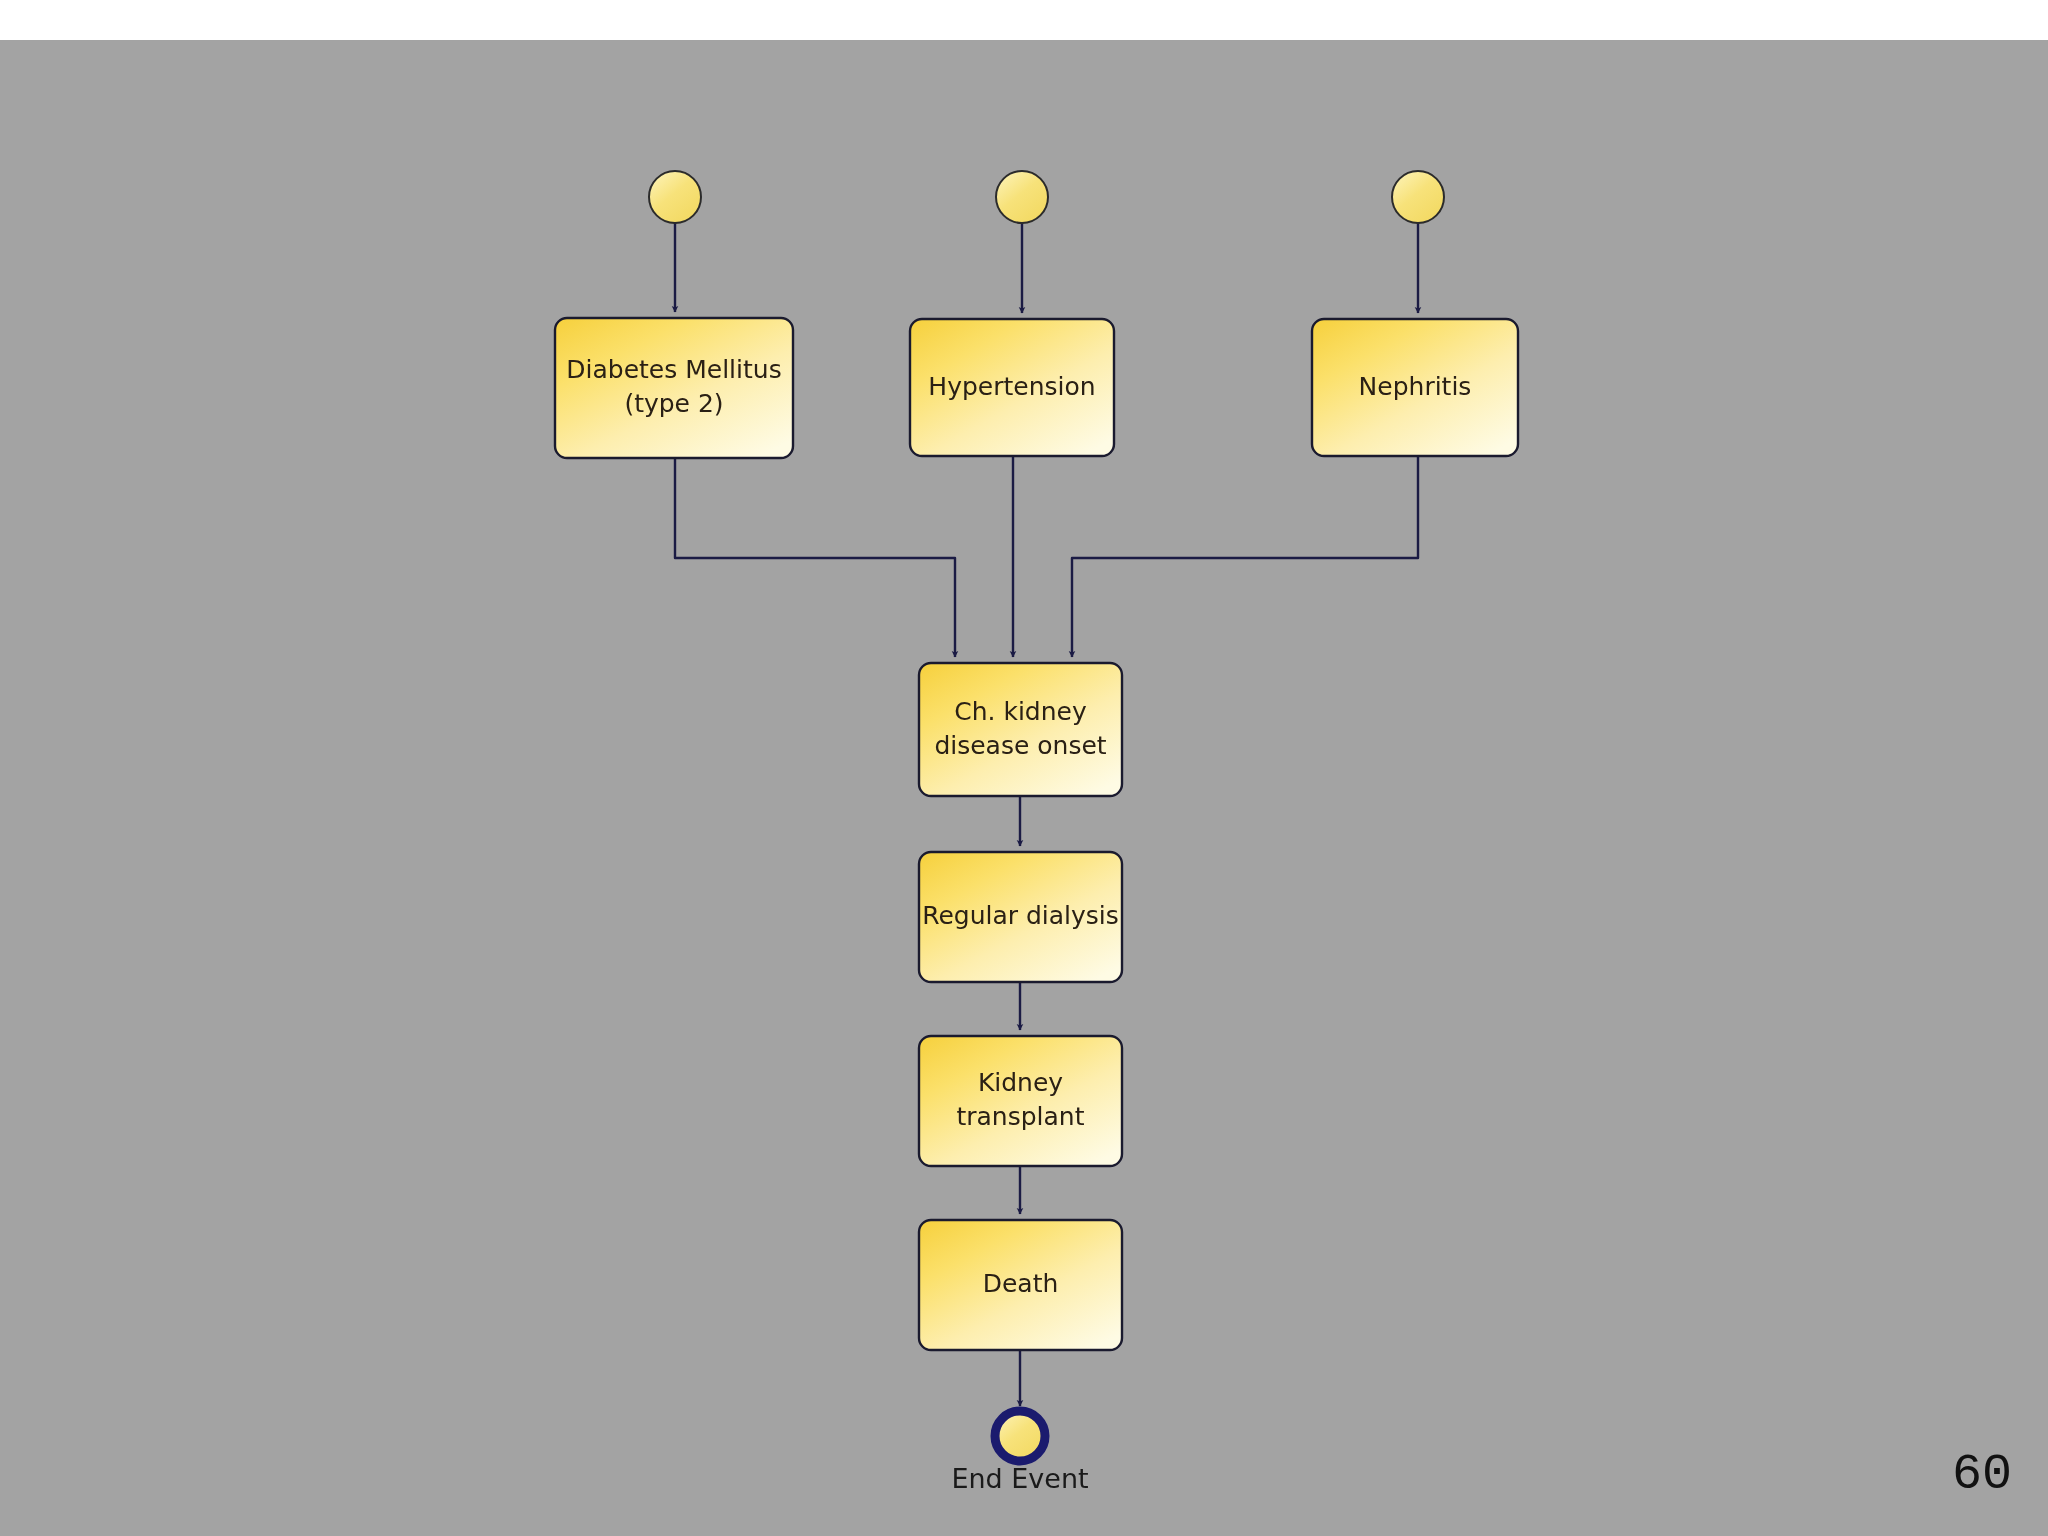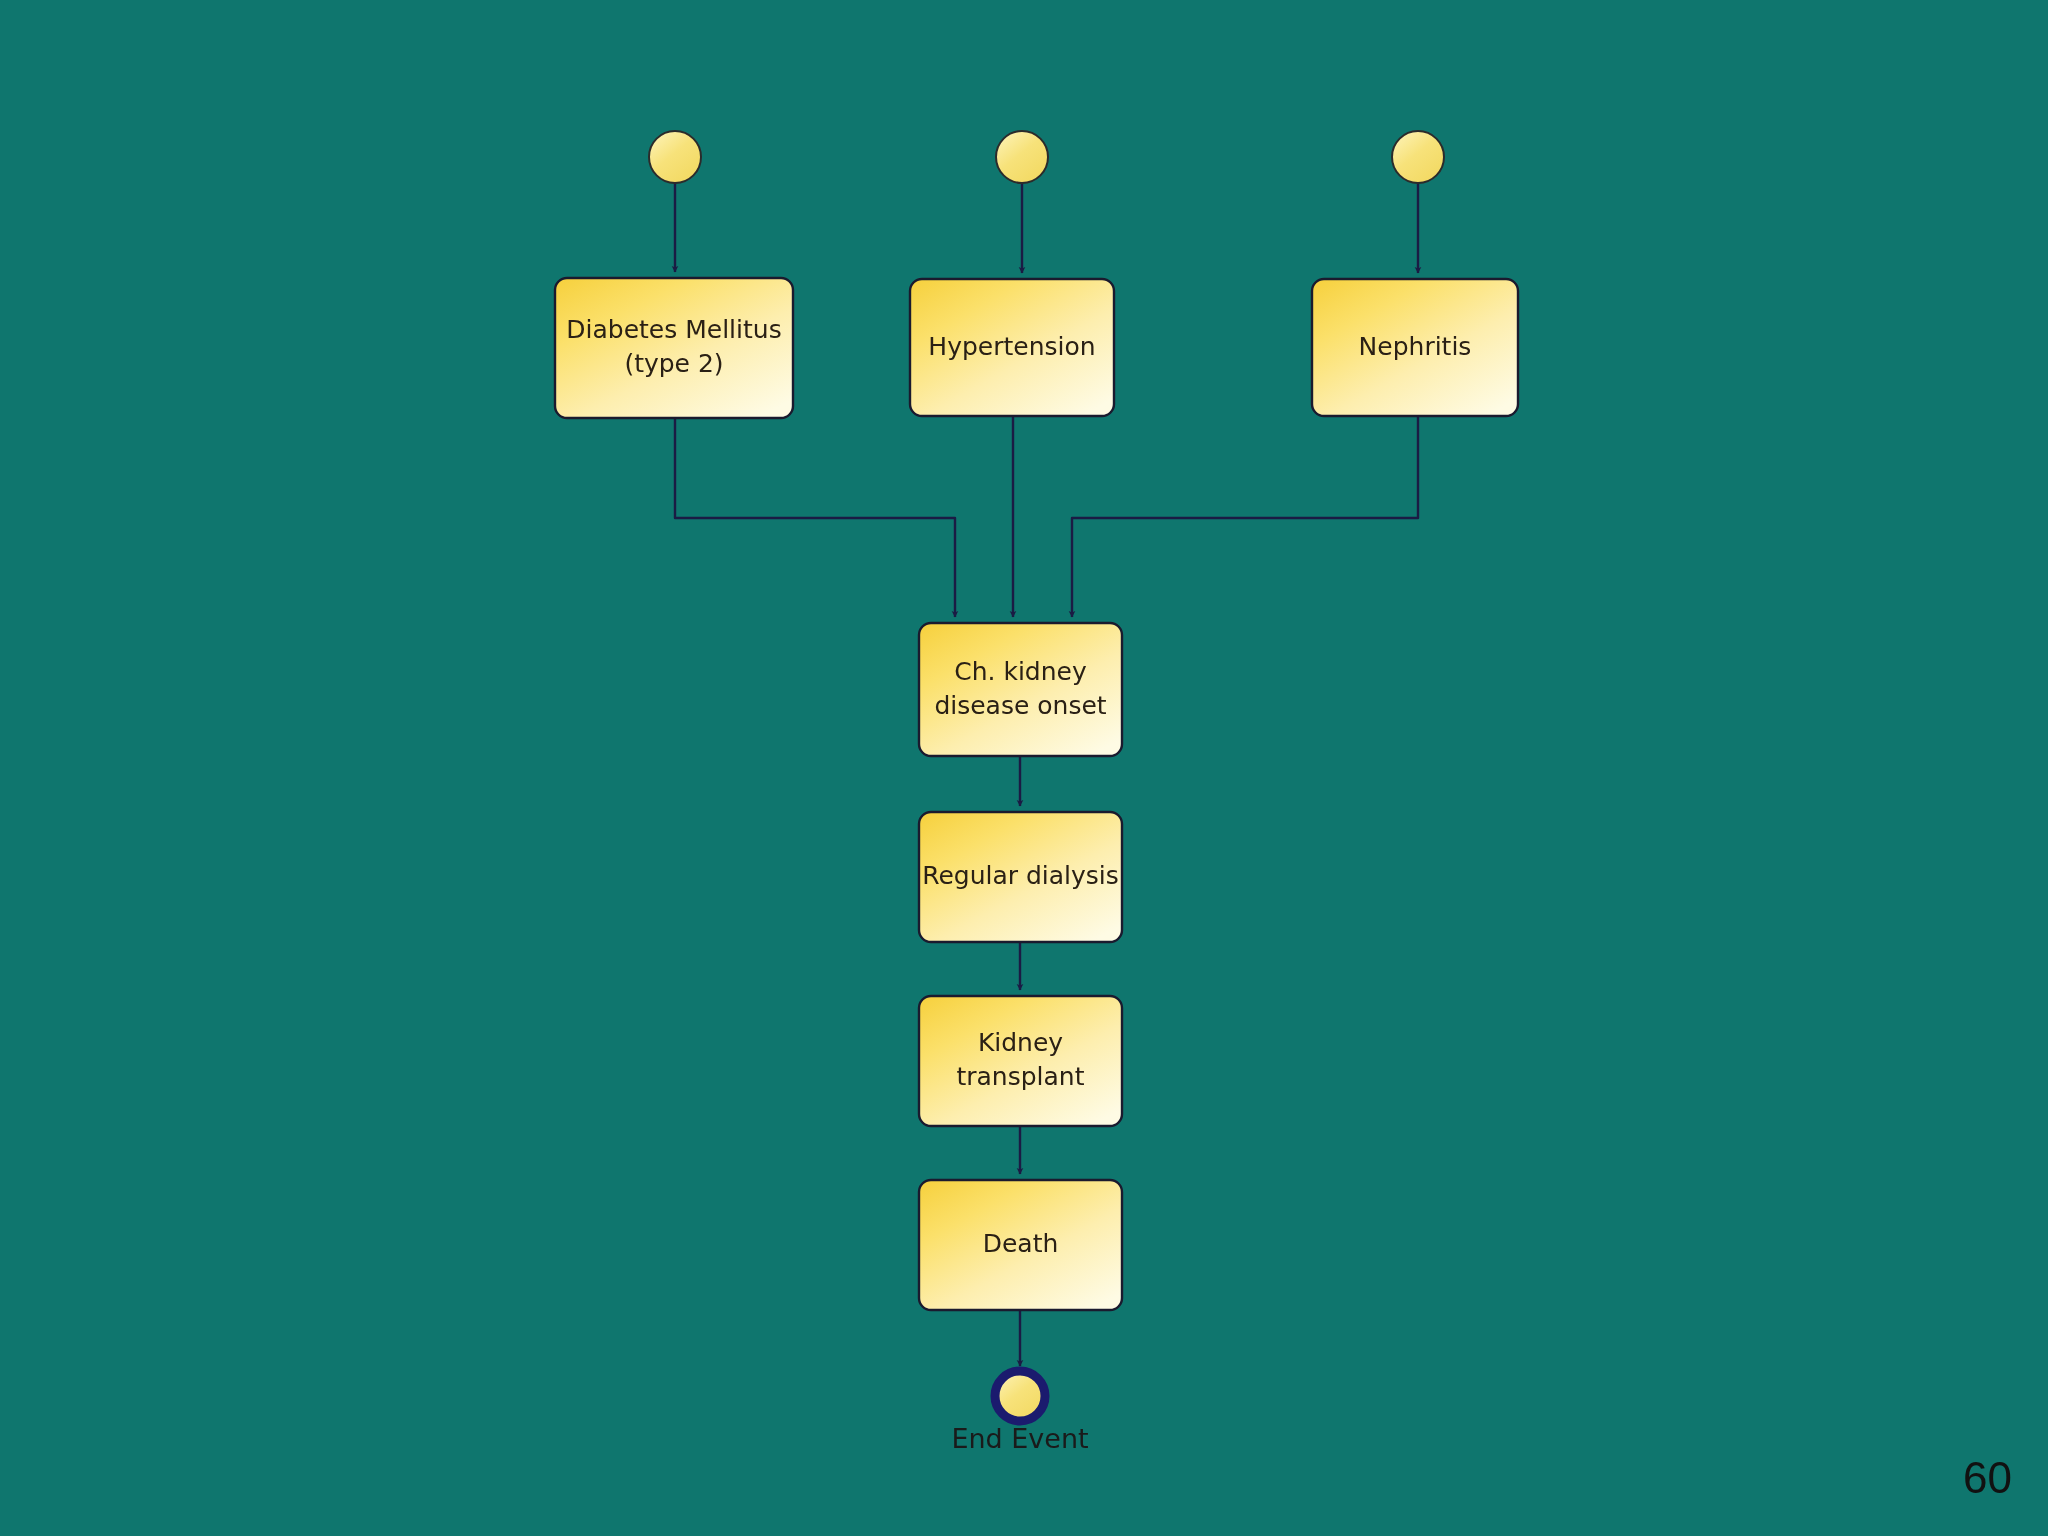--- a/index.html
+++ b/index.html
@@ -10,21 +10,22 @@
   body {
     width: 2048px;
     height: 1536px;
     position: relative;
     overflow: hidden;
     font-family: "DejaVu Sans", "Liberation Sans", sans-serif;
   }
   #slide {
     position: absolute;
     inset: 0;
-    background: #0f766e;
+    background: #a3a3a3;
+    margin-top: 40px;
   }
   #diagram {
     position: absolute;
     left: 0;
     top: 0;
     width: 2048px;
     height: 1536px;
     display: block;
   }
   .node-label {
@@ -47,22 +48,22 @@
     font-family: "DejaVu Sans", "Liberation Sans", sans-serif;
     font-size: 31px;
     color: #1a1a1a;
     letter-spacing: 0.2px;
     white-space: nowrap;
   }
   .page-number {
     position: absolute;
     right: 36px;
     bottom: 36px;
-    font-family: Liberation Sans, sans-serif;
-    font-size: 44px;
+    font-family: Liberation Mono, monospace;
+    font-size: 50px;
     color: #111111;
     line-height: 1;
   }
 </style>
 </head>
 <body>
 
 <div id="slide">
 
   <svg id="diagram" viewBox="0 0 2048 1536">

